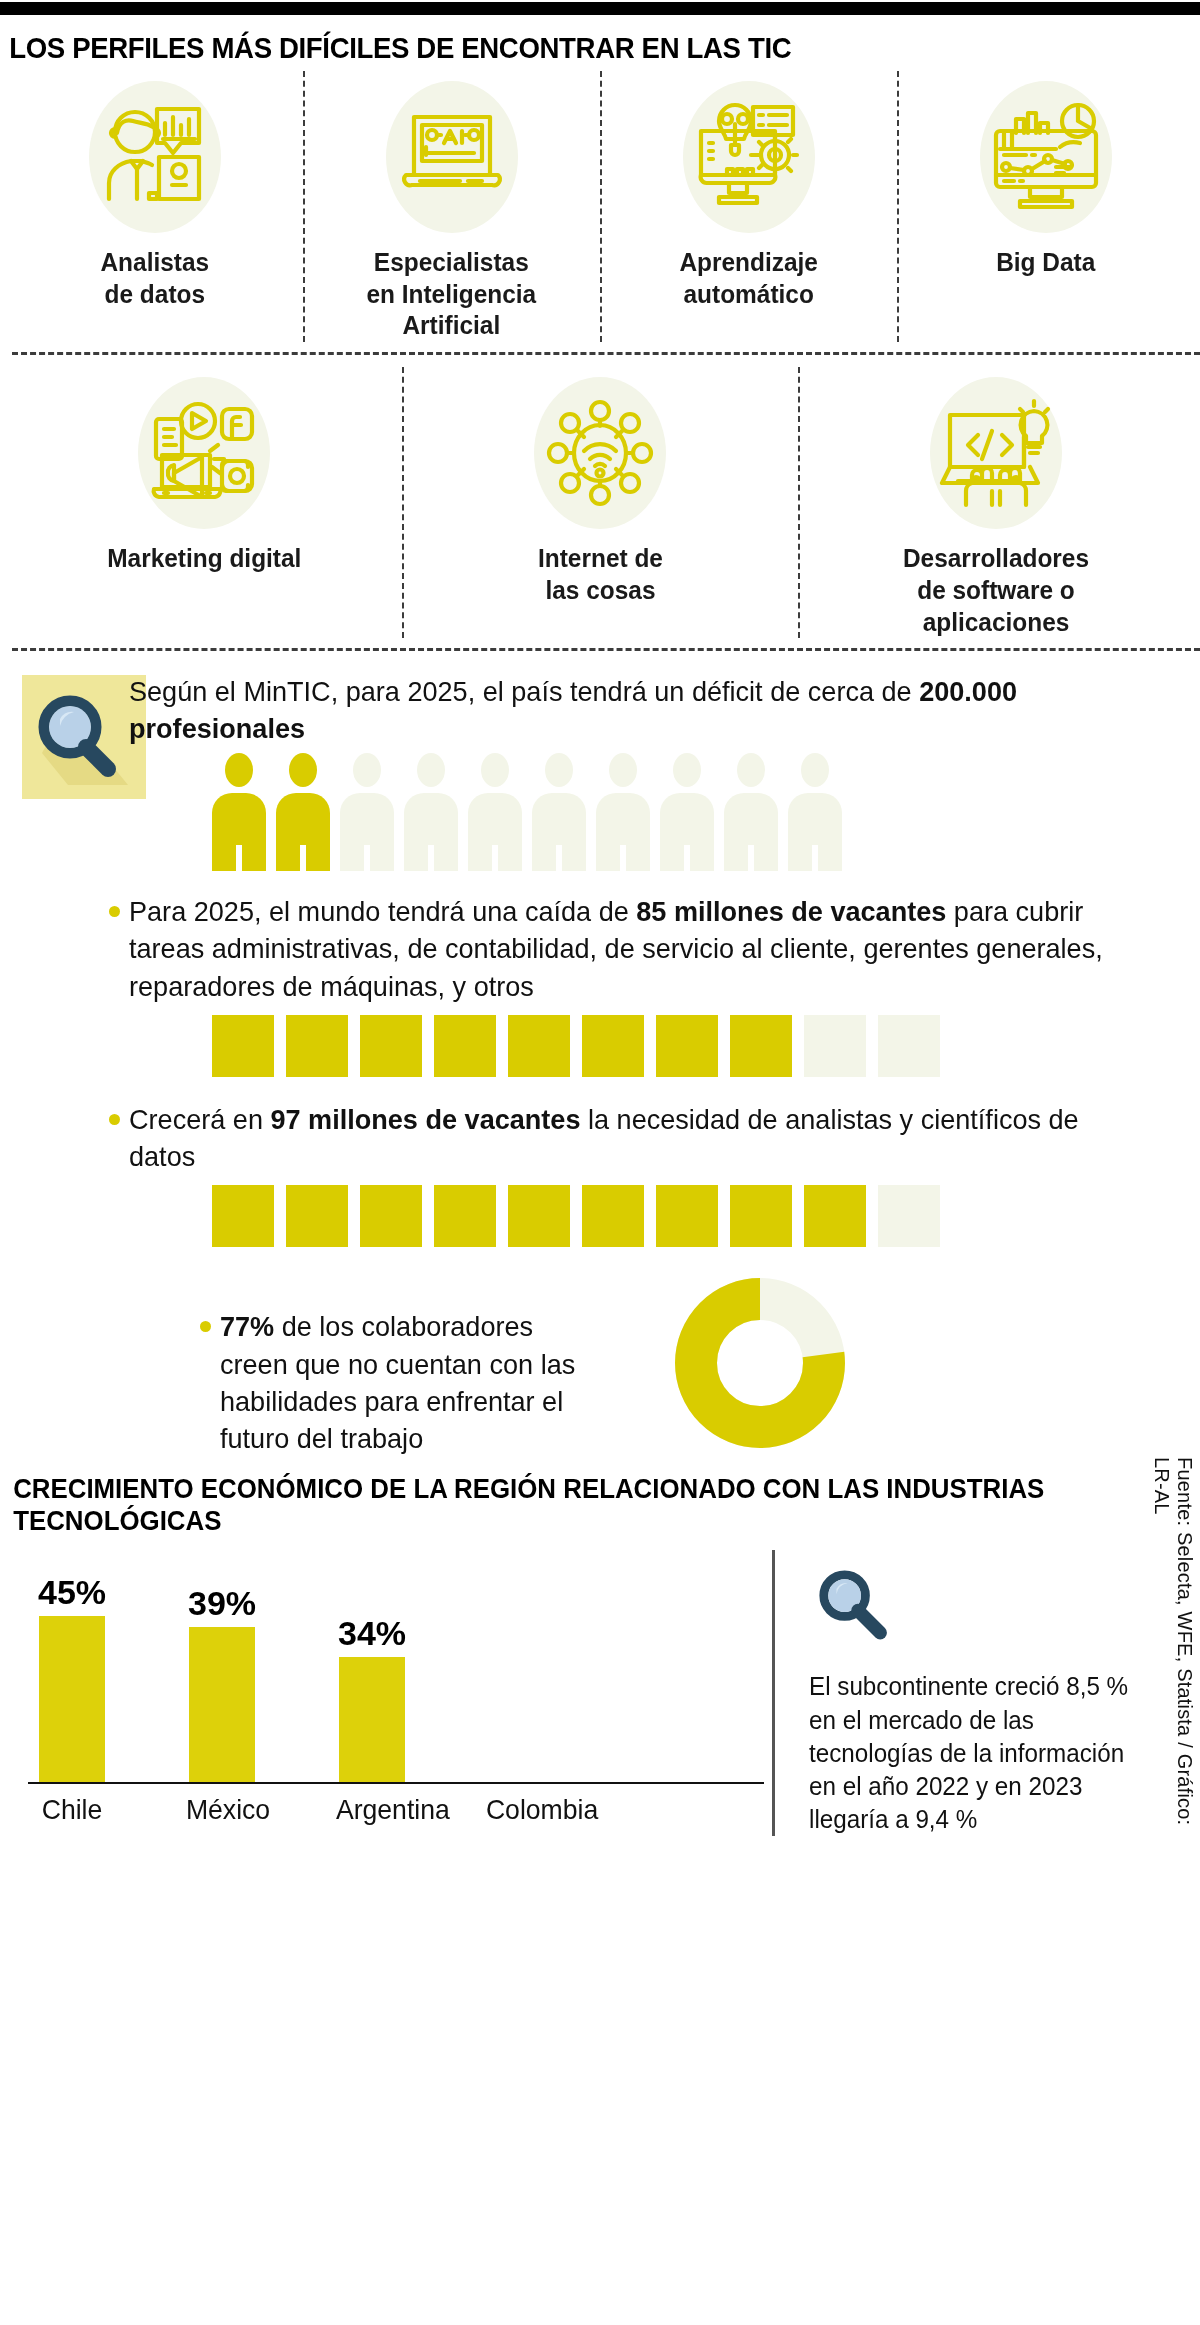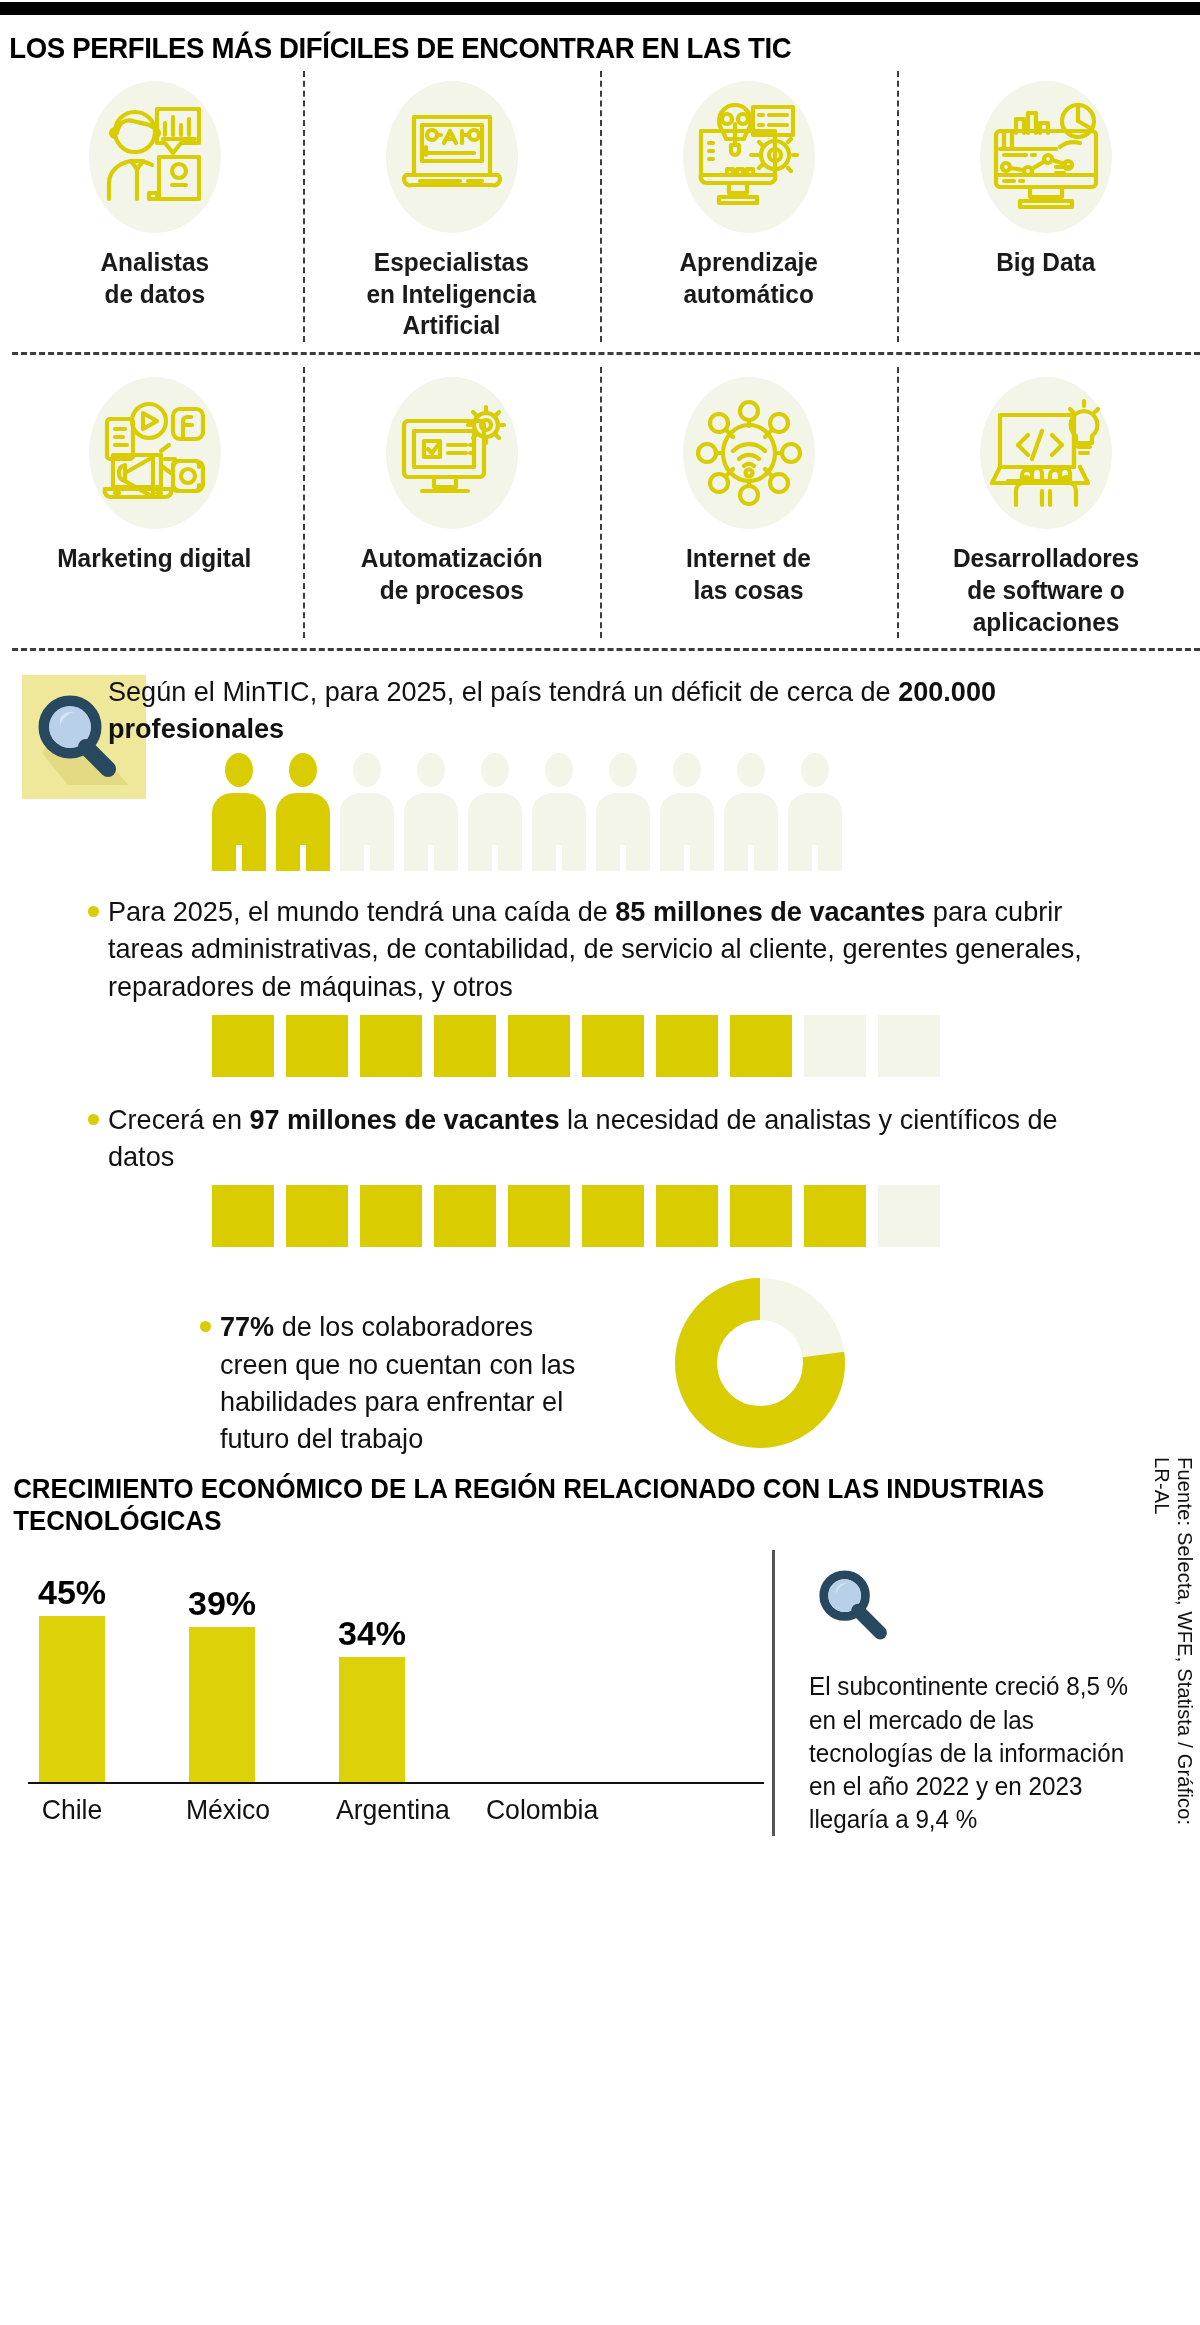--- a/index.html
+++ b/index.html
@@ -80,21 +80,21 @@
 
   
   .bullets { position: relative; padding: 16px 0 0 0; }
   .magnifier-box {
     position: absolute;
     left: 22px; top: 18px;
     width: 124px; height: 124px;
     background: #efe79a;
     overflow: hidden;
   }
-  .bullet-row { padding-left: 88px; padding-right: 30px; margin-bottom: 6px; }
+  .bullet-row { padding-left: 88px; padding-right: 30px; margin-bottom: 6px; margin-left: 21px; }
   .bullet {
     display: flex;
     align-items: flex-start;
     gap: 9px;
   }
   .dot {
     width: 11px; height: 11px; border-radius: 50%;
     background: #d9cc00; flex: 0 0 auto; margin-top: 13px;
   }
   .btxt {
@@ -318,38 +318,20 @@
           <path d="M10 96h66a6 6 0 0 1-5 8H15a6 6 0 0 1-5-8z"></path>
           <path d="M20 100h4M62 100h4"></path>
           <path d="M30 80l28-16v40l-28-16z"></path>
           <path d="M24 80a7 7 0 0 1 6-8v16a7 7 0 0 1-6-8z"></path>
           <path d="M66 58l8-6M70 66h10M68 74l8 6"></path>
         </svg>
       </div>
       <div class="icon-label" style="white-space:pre-line">Marketing digital</div>
     </div>
 
-    <div class="icon-cell">
-      <div class="icon-holder">
-        <svg width="120" height="120" viewBox="0 0 120 120" fill="none" stroke="#d9cc00" stroke-width="4.2" stroke-linecap="round" stroke-linejoin="round">
-          <rect x="12" y="28" width="80" height="56" rx="4"></rect>
-          <rect x="22" y="38" width="60" height="36"></rect>
-          <rect x="32" y="48" width="16" height="16"></rect>
-          <path d="M36 56l4 4 6-8"></path>
-          <path d="M56 52h18M56 60h18M78 52h2M78 60h2"></path>
-          <path d="M42 84v10h22V84"></path>
-          <path d="M30 98h46"></path>
-          <path d="M94 20a12 12 0 1 1 0 24 12 12 0 0 1 0-24z"></path>
-          <circle cx="94" cy="32" r="5"></circle>
-          <path d="M94 14v6M94 44v6M112 32h-6M76 32h6M107 19l-4 4M85 41l-4 4M107 45l-4-4M85 23l-4-4"></path>
-        </svg>
-      </div>
-      <div class="icon-label" style="white-space:pre-line">Automatización
-de procesos</div>
-    </div>
 
     <div class="icon-cell">
       <div class="icon-holder">
         <svg width="120" height="120" viewBox="0 0 120 120" fill="none" stroke="#d9cc00" stroke-width="4.2" stroke-linecap="round" stroke-linejoin="round">
           <ellipse cx="60" cy="60" rx="26" ry="28"></ellipse>
           <path d="M44 58a22 22 0 0 1 32 0"></path>
           <path d="M50 66a14 14 0 0 1 20 0"></path>
           <path d="M55 73a7 7 0 0 1 10 0"></path>
           <circle cx="60" cy="80" r="3.5"></circle>
           <circle cx="60" cy="18" r="9"></circle>

